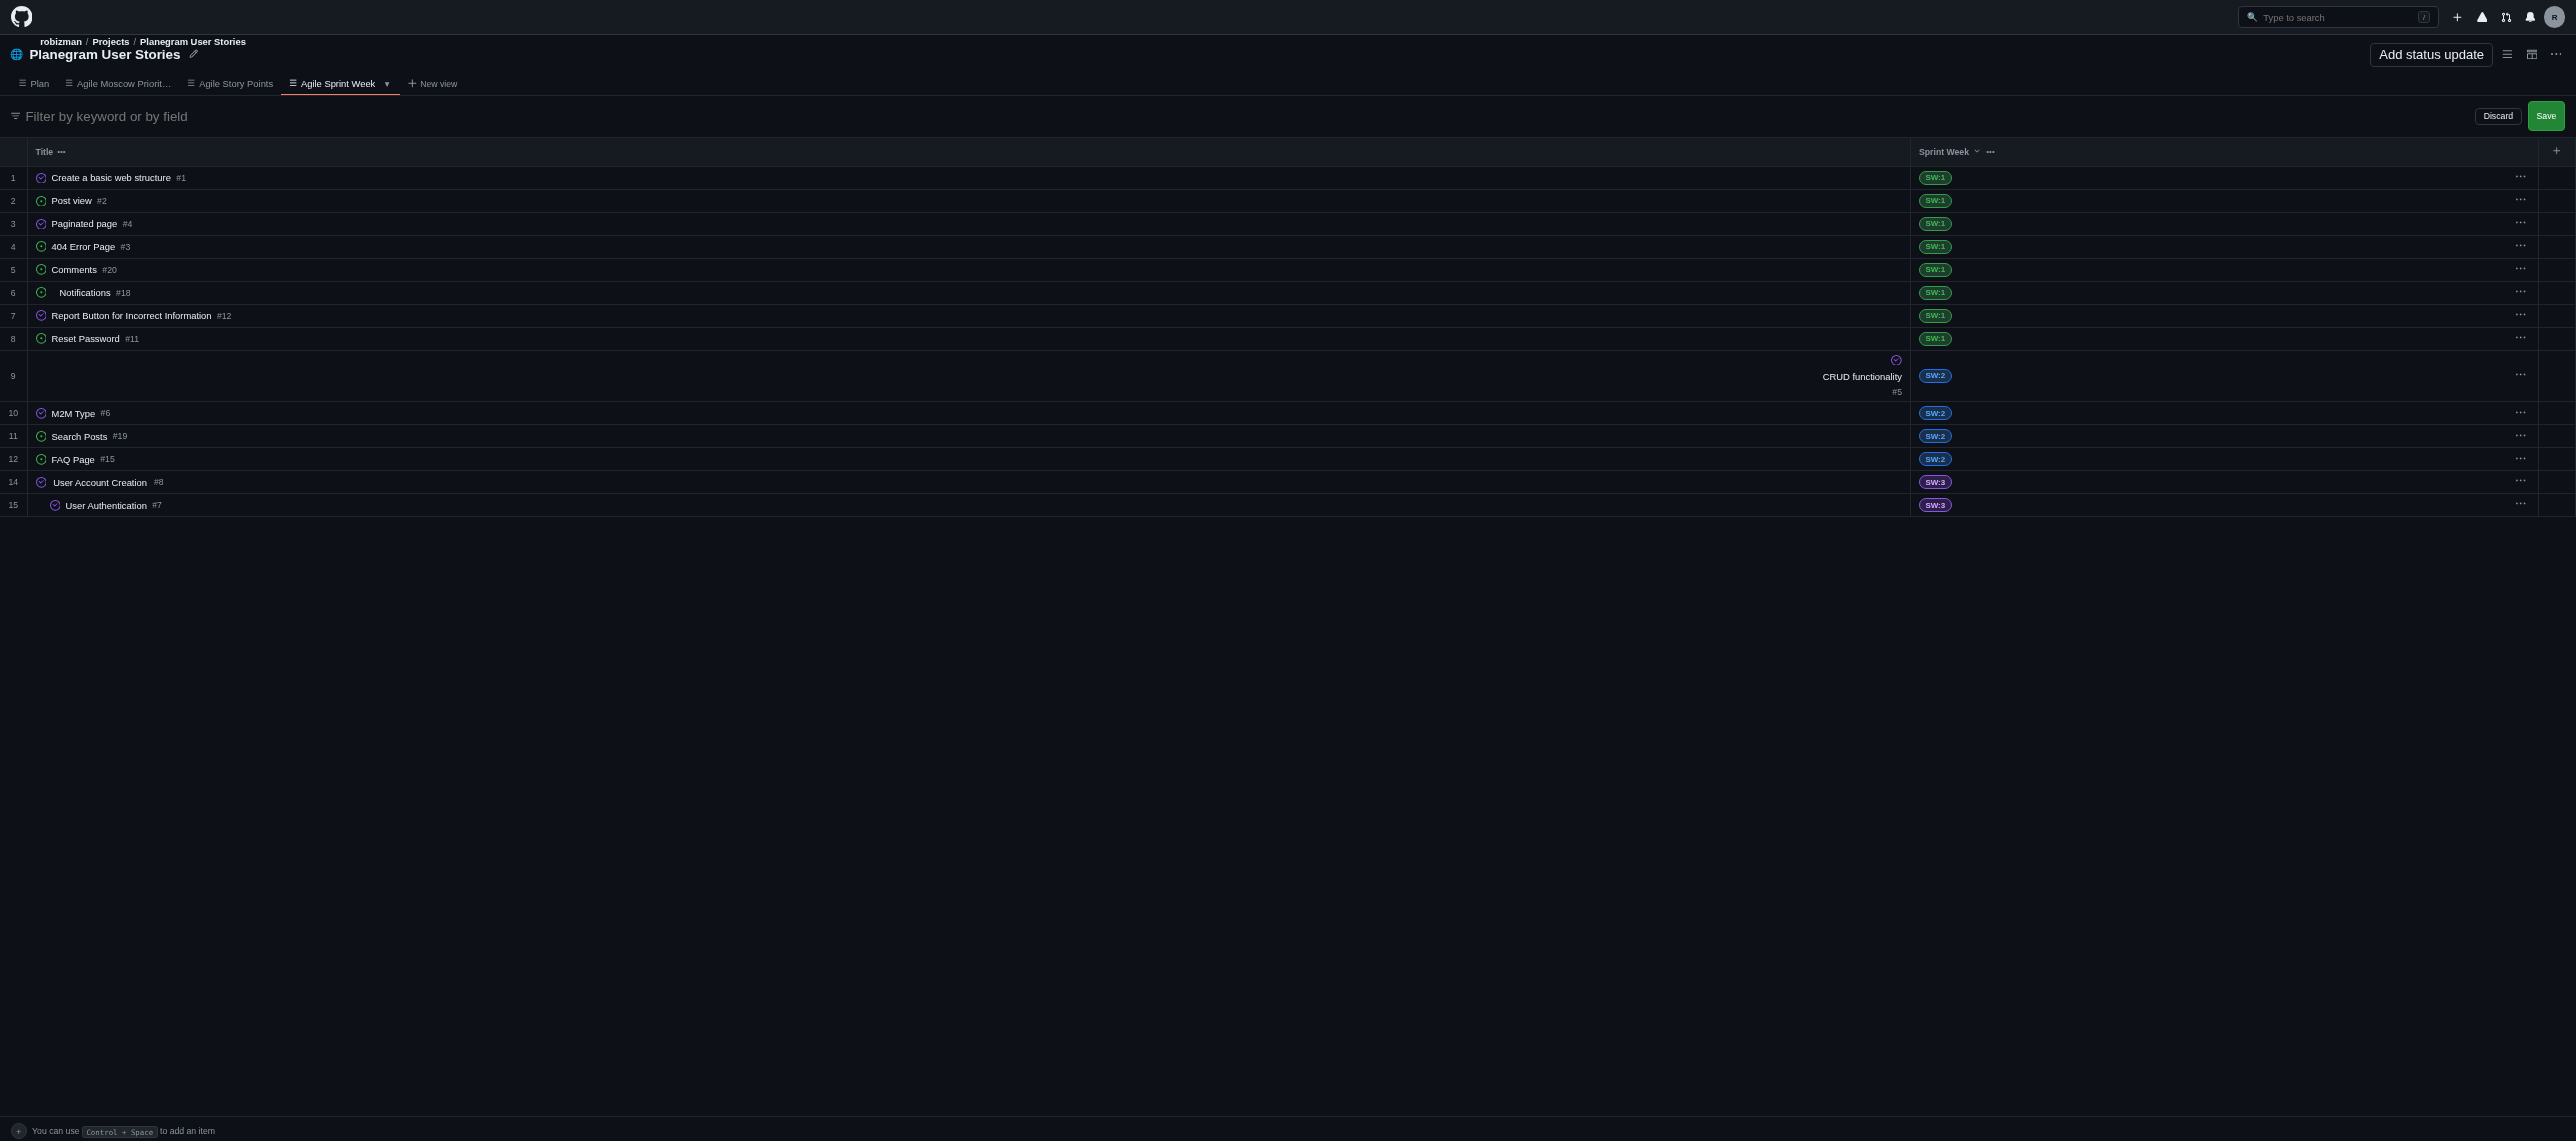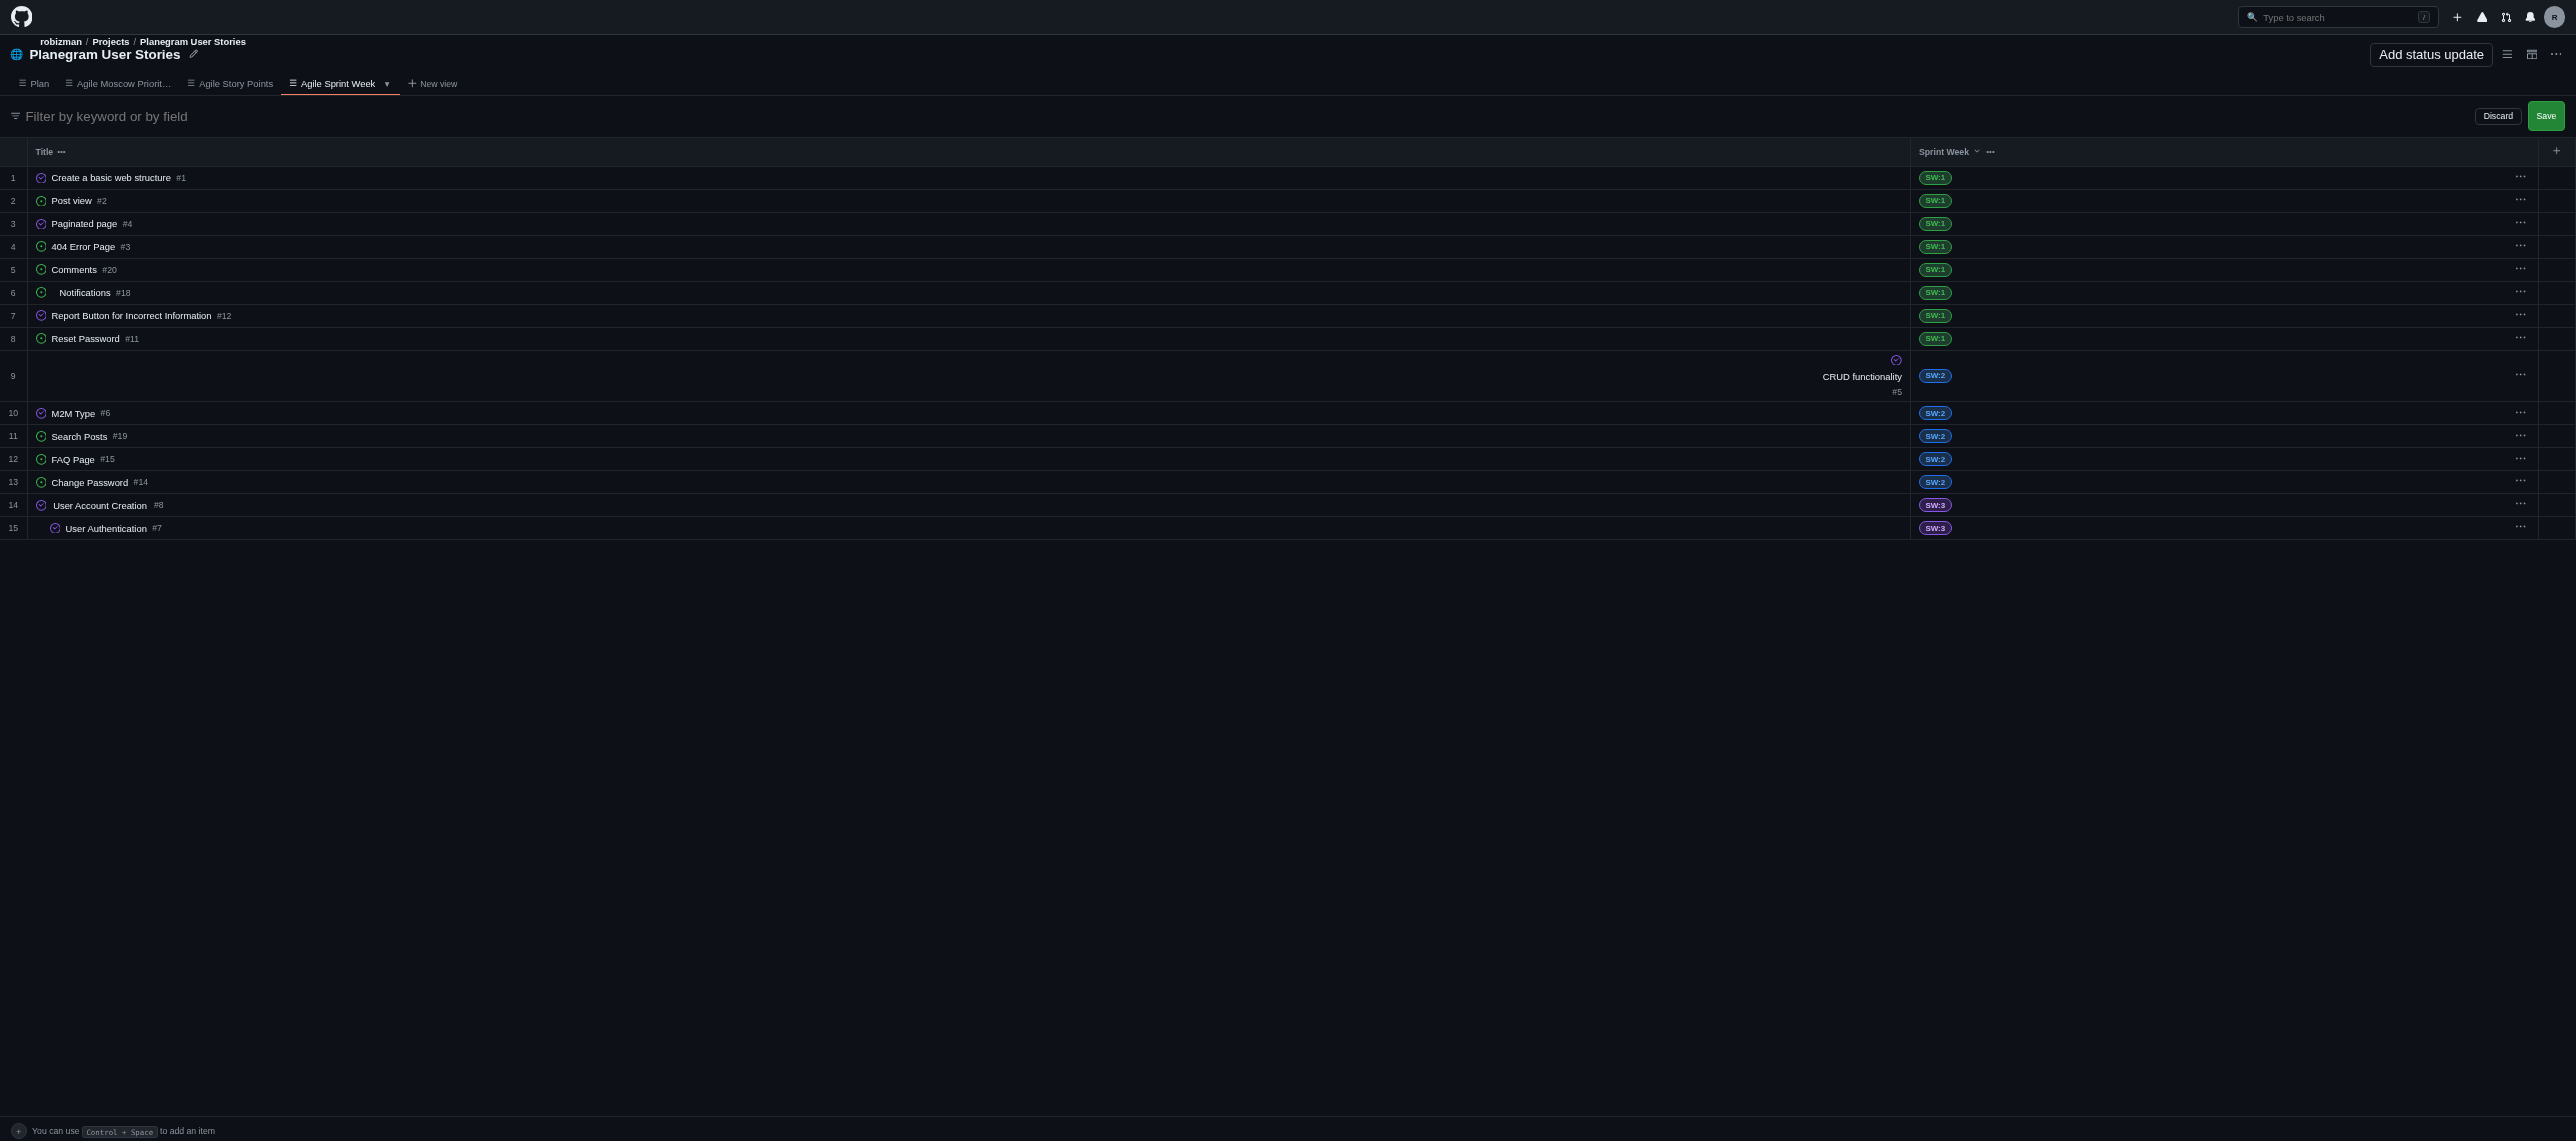--- a/index.html
+++ b/index.html
@@ -790,44 +790,20 @@
             <div style="display: flex; align-items: center; justify-content: space-between;">
               <span class="sprint-badge sprint-sw2">SW:2</span>
               <button class="row-more-btn"><svg width="9.4" height="9.4" viewBox="0 0 16 16" fill="currentColor">
                   <path d="M8 9a1.5 1.5 0 100-3 1.5 1.5 0 000 3zM1.5 9a1.5 1.5 0 100-3 1.5 1.5 0 000 3zm13 0a1.5 1.5 0 100-3 1.5 1.5 0 000 3z"></path>
                 </svg></button>
             </div>
           </td>
           <td></td>
         </tr>
         <tr>
-          <td class="row-num">13</td>
-          <td style="display: table-cell;">
-            <div style="display: flex; align-items: center; gap: 5.4px;">
-              <span style="flex-shrink: 0; display: inline-flex; align-items: center;">
-                <svg width="10.7" height="10.7" viewBox="0 0 16 16" fill="#3fb950">
-                  <path d="M8 9.5a1.5 1.5 0 100-3 1.5 1.5 0 000 3z"></path>
-                  <path fill-rule="evenodd" d="M8 0a8 8 0 100 16A8 8 0 008 0zM1.5 8a6.5 6.5 0 1113 0 6.5 6.5 0 01-13 0z"></path>
-                </svg>
-              </span>
-              <span class="issue-title" style="cursor: pointer;">Change Password</span>
-              <span class="issue-num">#14</span>
-            </div>
-          </td>
-          <td>
-            <div style="display: flex; align-items: center; justify-content: space-between;">
-              <span class="sprint-badge sprint-sw2">SW:2</span>
-              <button class="row-more-btn"><svg width="9.4" height="9.4" viewBox="0 0 16 16" fill="currentColor">
-                  <path d="M8 9a1.5 1.5 0 100-3 1.5 1.5 0 000 3zM1.5 9a1.5 1.5 0 100-3 1.5 1.5 0 000 3zm13 0a1.5 1.5 0 100-3 1.5 1.5 0 000 3z"></path>
-                </svg></button>
-            </div>
-          </td>
-          <td></td>
-        </tr>
-        <tr>
           <td class="row-num">14</td>
           <td style="display: table-cell;">
             <div style="display: flex; gap: 7px;">
               <span style="flex-shrink: 0; display: inline-flex; align-items: center;">
                 <svg width="10.7" height="10.7" viewBox="0 0 16 16" fill="#8957e5">
                   <path d="M8 0a8 8 0 100 16A8 8 0 008 0zM1.5 8a6.5 6.5 0 1113 0 6.5 6.5 0 01-13 0zm10.28-1.72a.75.75 0 00-1.06-1.06L7 7.94 5.28 6.22a.75.75 0 00-1.06 1.06l2.25 2.25a.75.75 0 001.06 0l4.25-4.25z"></path>
                 </svg>
               </span>
               <span class="issue-title" style="cursor: pointer;">User Account Creation</span>
               <span class="issue-num">#8</span>

